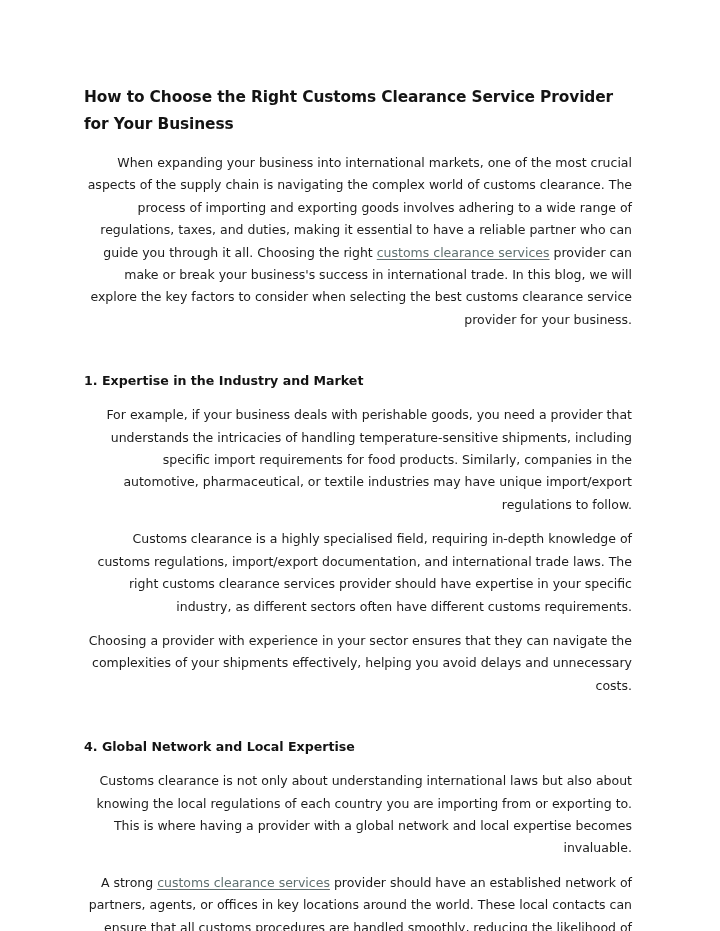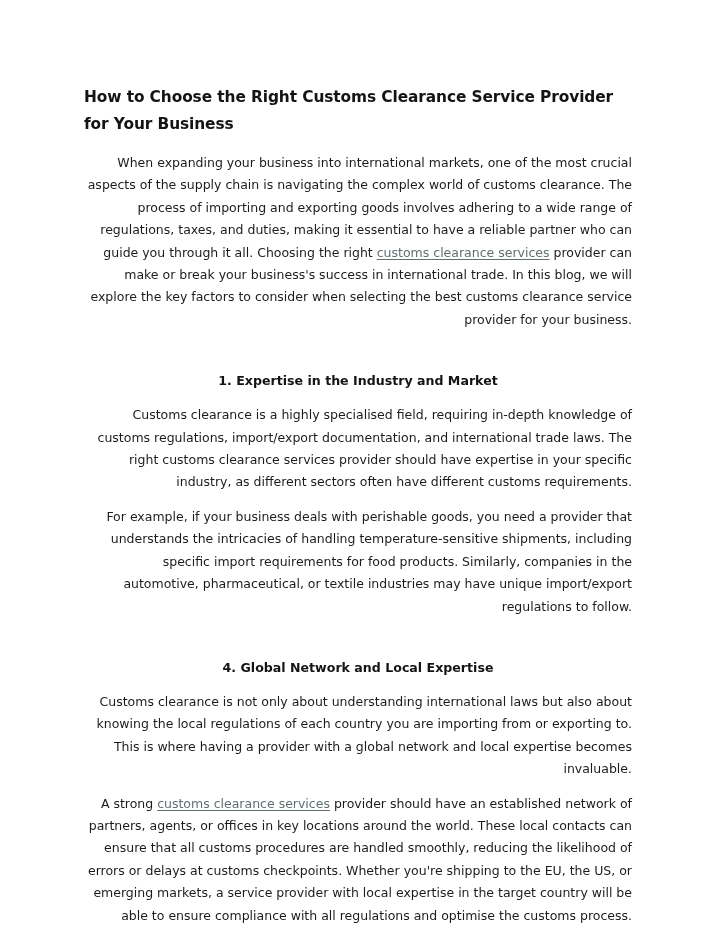--- a/index.html
+++ b/index.html
@@ -28,21 +28,20 @@
     letter-spacing: -0.1px;
     margin: 0 0 14px 0;
     color: #141414;
   }
   .section-heading {
     font-size: 12.6px;
     font-weight: bold;
     line-height: 20px;
     margin: 0 0 13px 0;
     color: #141414;
-    text-align: center;
   }
   .para {
     font-size: 12.5px;
     line-height: 22.4px;
     margin: 0 0 12px 0;
     color: #1c1c1c;
     text-align: right;
   }
   .para:last-child {
     margin-bottom: 0;
@@ -63,24 +62,25 @@
 <div class="page">
 
   <h1 class="doc-title">How to Choose the Right Customs Clearance Service Provider for Your Business</h1>
 
   <p class="para"><span>When expanding your business into international markets, one of the most crucial aspects of the supply chain is navigating the complex world of customs clearance. The process of importing and exporting goods involves adhering to a wide range of regulations, taxes, and duties, making it essential to have a reliable partner who can guide you through it all. Choosing the right </span><a class="doclink">customs clearance services</a><span> provider can make or break your business's success in international trade. In this blog, we will explore the key factors to consider when selecting the best customs clearance service provider for your business.</span></p>
 
   <div class="block-gap"></div>
 
   <h2 class="section-heading">1. Expertise in the Industry and Market</h2>
 
+  <p class="para">For example, if your business deals with perishable goods, you need a provider that understands the intricacies of handling temperature-sensitive shipments, including specific import requirements for food products. Similarly, companies in the automotive, pharmaceutical, or textile industries may have unique import/export regulations to follow.</p>
+
   <p class="para">Customs clearance is a highly specialised field, requiring in-depth knowledge of customs regulations, import/export documentation, and international trade laws. The right customs clearance services provider should have expertise in your specific industry, as different sectors often have different customs requirements.</p>
 
-  <p class="para">For example, if your business deals with perishable goods, you need a provider that understands the intricacies of handling temperature-sensitive shipments, including specific import requirements for food products. Similarly, companies in the automotive, pharmaceutical, or textile industries may have unique import/export regulations to follow.</p>
-
+  <p class="para">Choosing a provider with experience in your sector ensures that they can navigate the complexities of your shipments effectively, helping you avoid delays and unnecessary costs.</p>
 
   <div class="block-gap"></div>
 
   <h2 class="section-heading">4. Global Network and Local Expertise</h2>
 
   <p class="para">Customs clearance is not only about understanding international laws but also about knowing the local regulations of each country you are importing from or exporting to. This is where having a provider with a global network and local expertise becomes invaluable.</p>
 
   <p class="para"><span>A strong </span><a class="doclink">customs clearance services</a><span> provider should have an established network of partners, agents, or offices in key locations around the world. These local contacts can ensure that all customs procedures are handled smoothly, reducing the likelihood of errors or delays at customs checkpoints. Whether you're shipping to the EU, the US, or emerging markets, a service provider with local expertise in the target country will be able to ensure compliance with all regulations and optimise the customs process.</span></p>
 
 </div>

